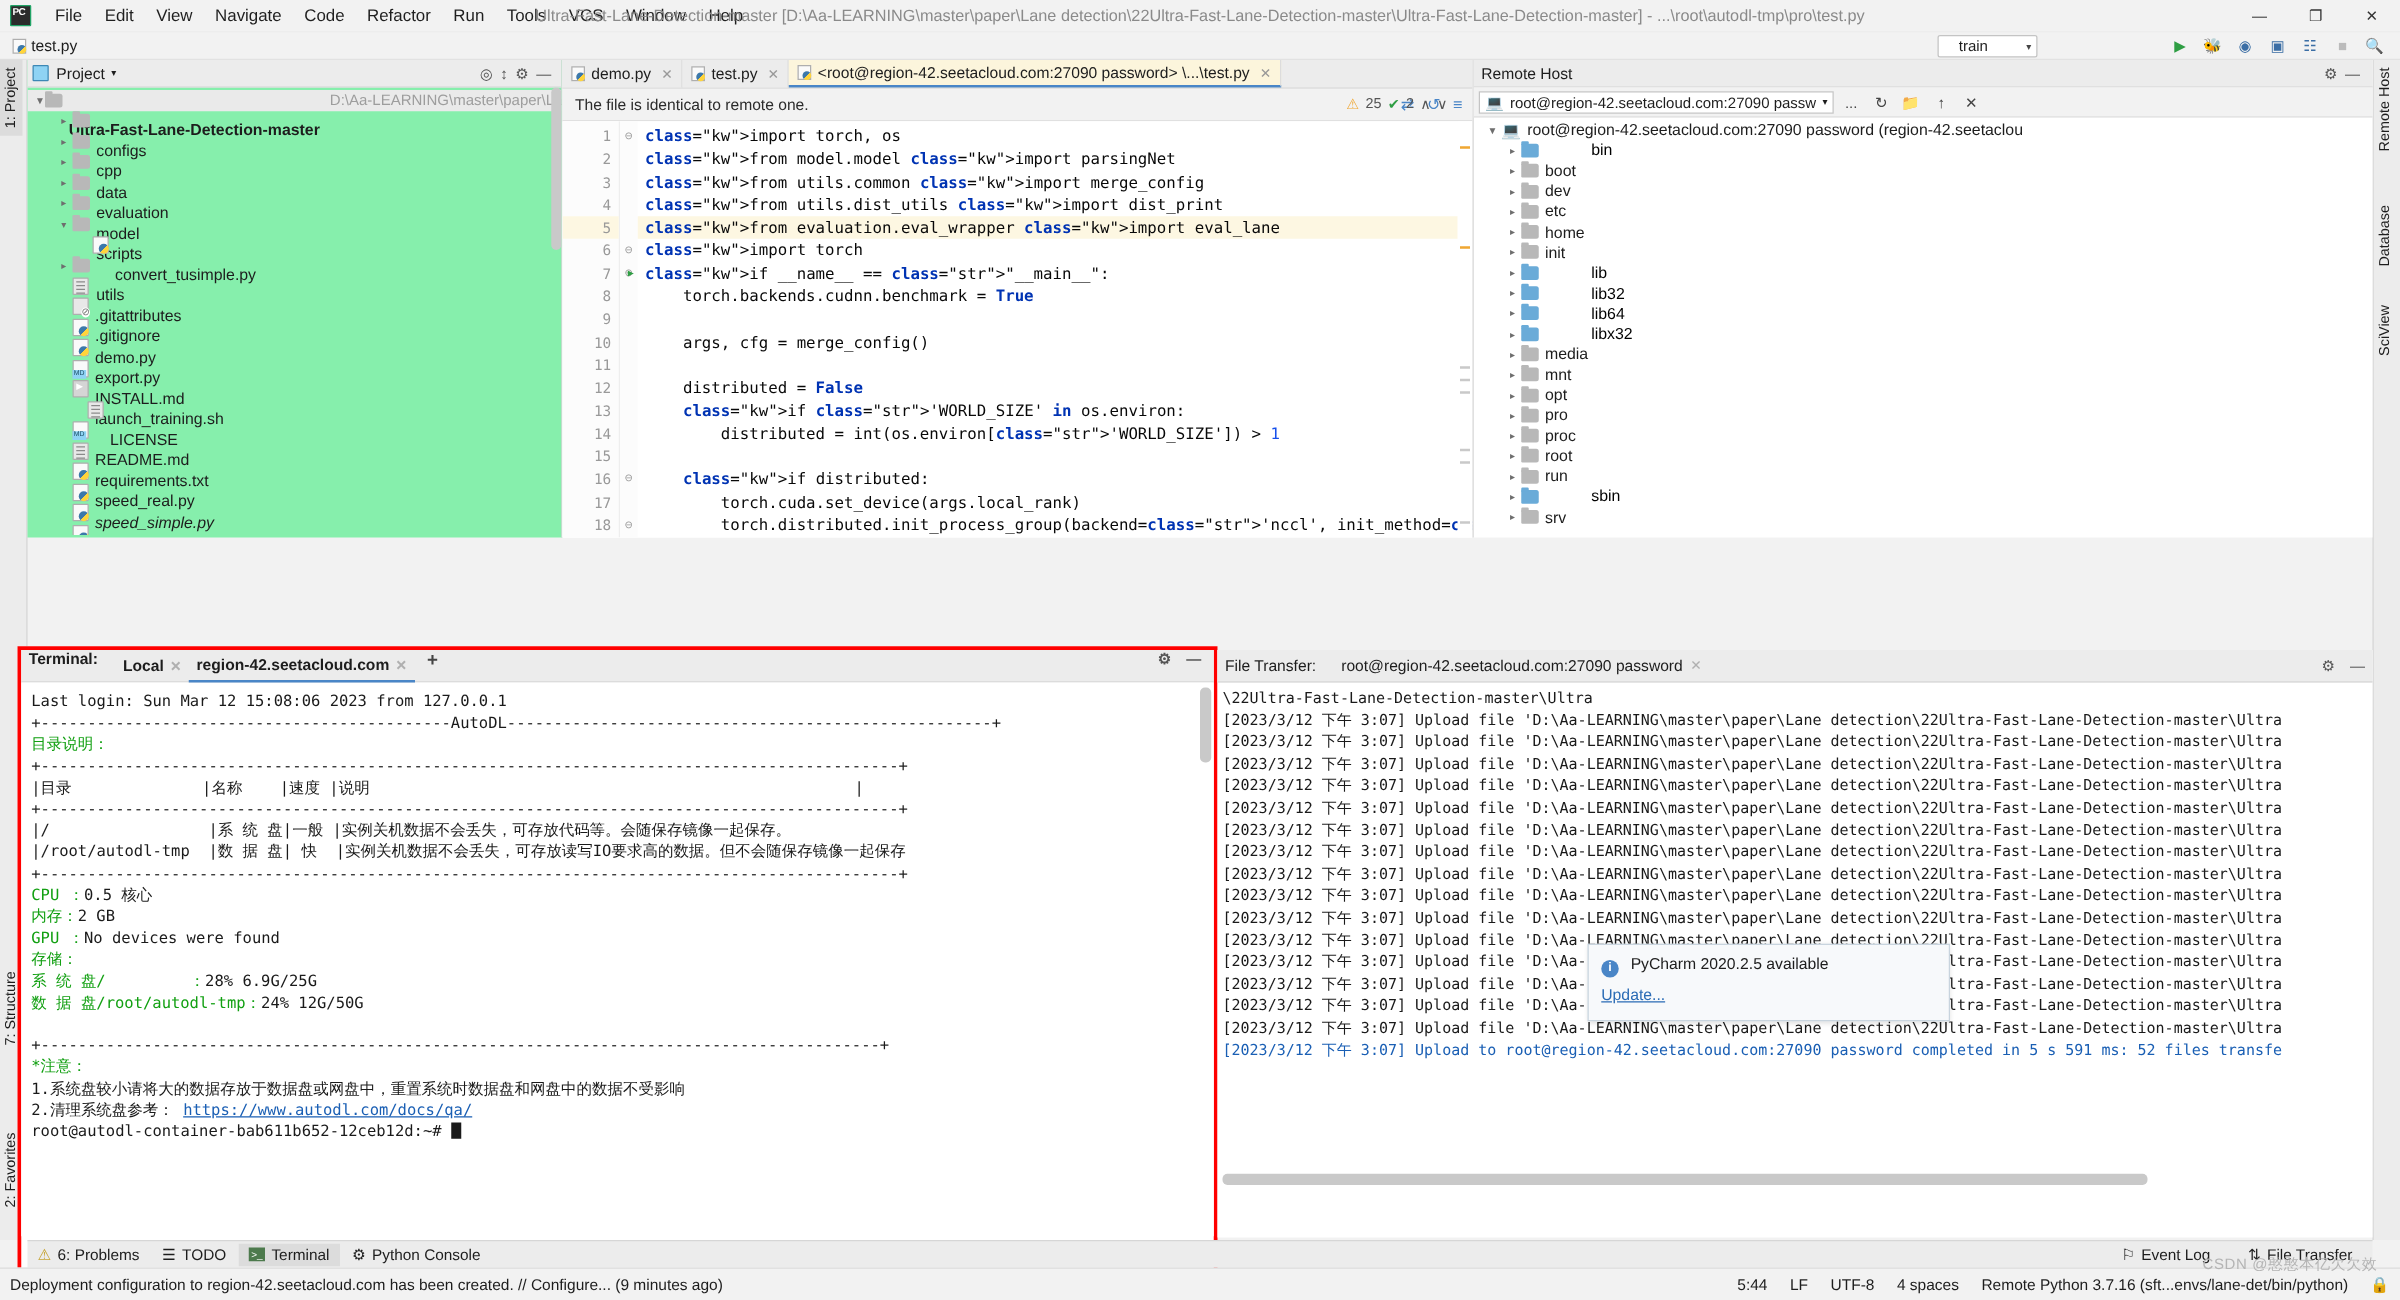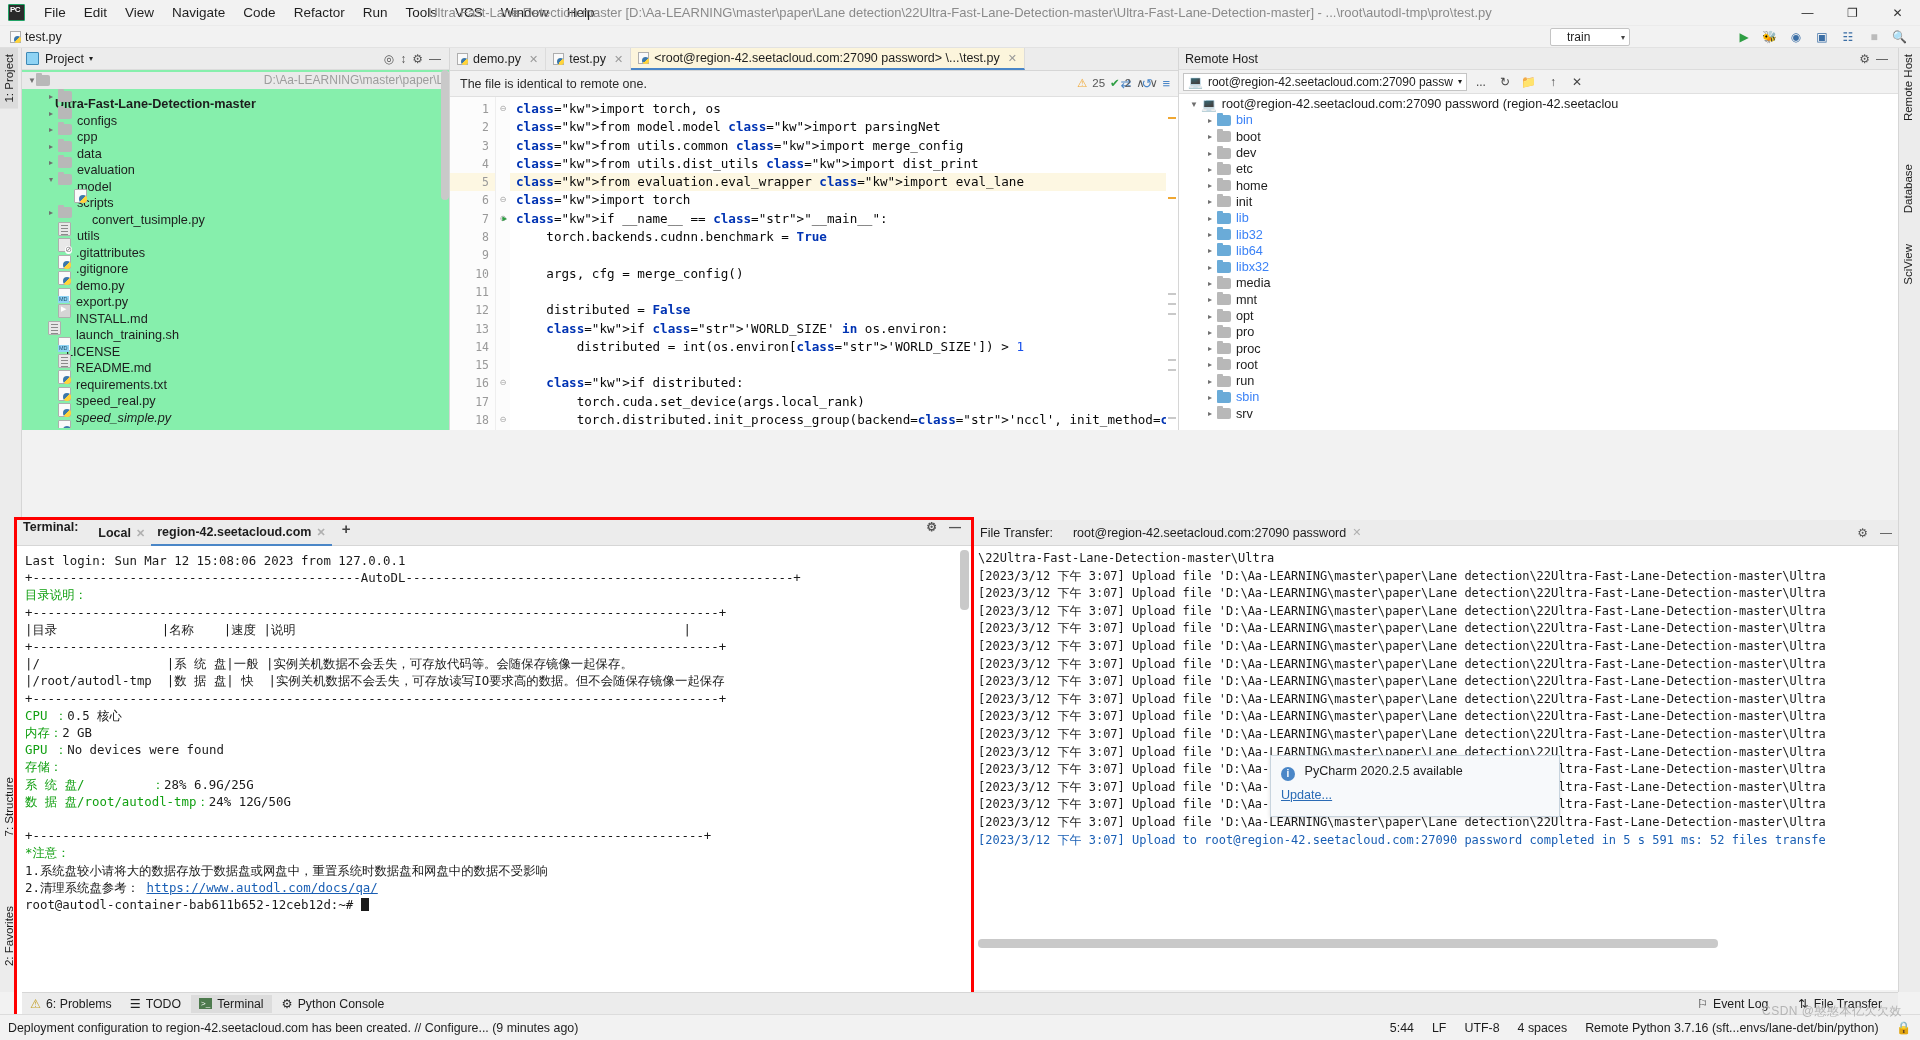--- a/index.html
+++ b/index.html
@@ -228,21 +228,21 @@
     width: 14px; height: 11px; background: #b8b8b8; margin-right: 5px;
     border-radius: 1px 2px 2px 1px; position: relative; flex: 0 0 auto;
   }
   .rfold::before {
     content: ""; position: absolute; left: 0; top: -2px; width: 6px; height: 3px;
     background: #b8b8b8; border-radius: 1px 1px 0 0;
   }
   .rfold.link { background: #6aabd8; }
   .rfold.link::before { background: #6aabd8; }
   .rname { color: #1d1d1d; }
-  .rname.link { color: #3b82f6; }
+  .rname.link { color: #000000; margin-left: 37px; }
 
   
   .term-panel {
     position: absolute; left: 14px; top: 517px; width: 960px; height: 503px;
     background: #fff; border: 3px solid #ff0000;
   }
   .term-head {
     height: 26px; background: #ececec; display: flex; align-items: flex-start;
     padding: 0 6px; border-bottom: 1px solid #d6d6d6; font-size: 12.5px; font-weight: bold;
   }
@@ -473,21 +473,21 @@
           <div class="tr" style="padding-left: 22px;">
             <span class="tw"></span>
             <span class="fico md"></span>
             <span class="t-name">INSTALL.md</span>
           </div>
           <div class="tr" style="padding-left: 22px;">
             <span class="tw"></span>
             <span class="fico sh"></span>
             <span class="t-name">launch_training.sh</span>
           </div>
-          <div class="tr" style="padding-left: 12px;">
+          <div class="tr" style="padding-left: 34px;">
             <span class="tw"></span>
             <span class="fico txt"></span>
             <span class="t-name">LICENSE</span>
           </div>
           <div class="tr" style="padding-left: 22px;">
             <span class="tw"></span>
             <span class="fico md"></span>
             <span class="t-name">README.md</span>
           </div>
           <div class="tr" style="padding-left: 22px;">

